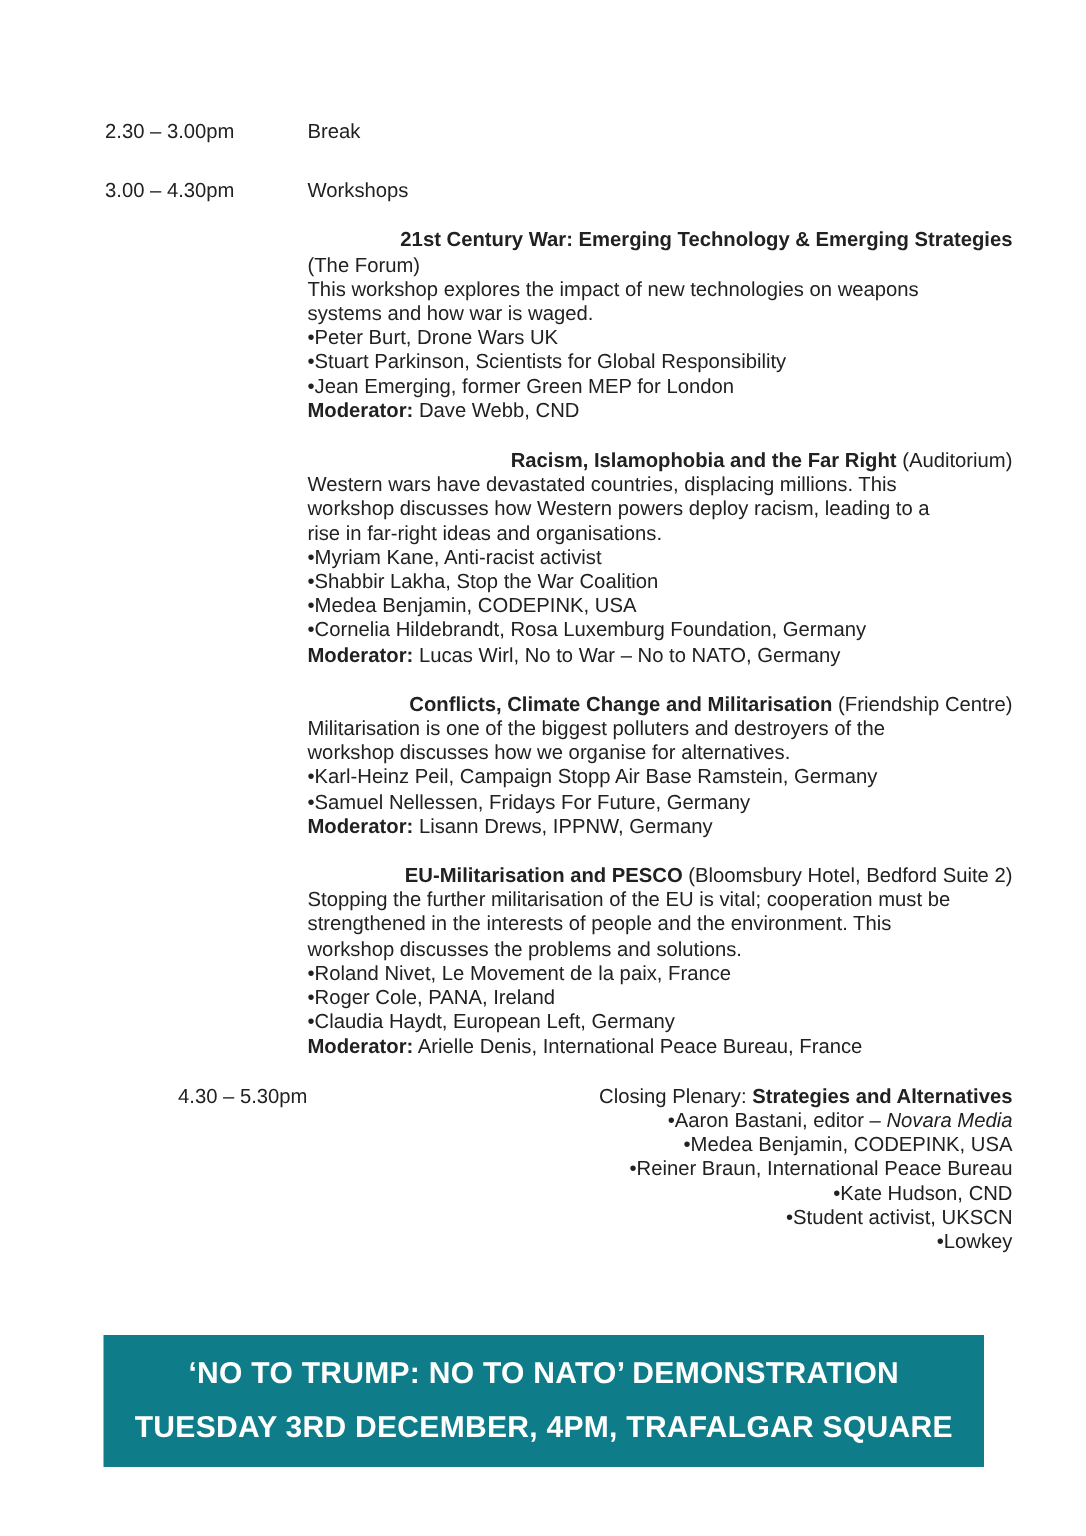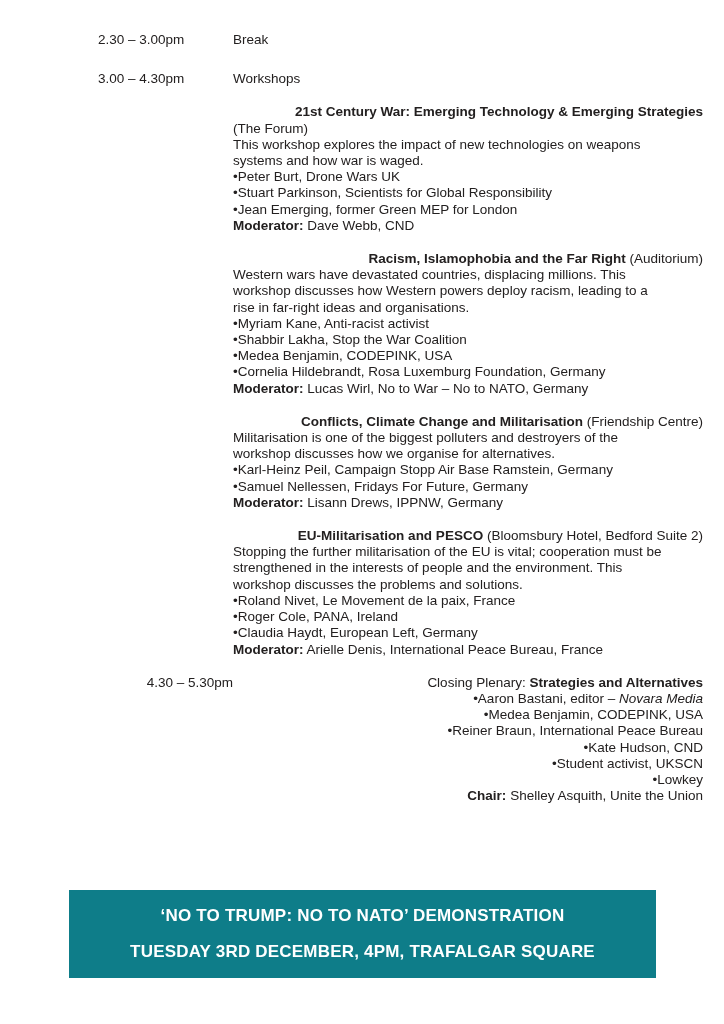--- a/index.html
+++ b/index.html
@@ -2,36 +2,36 @@
 <html><head>
 <meta charset="utf-8">
 <style>
   html,body{margin:0;padding:0;}
   body{
     width:724px;height:1024px;position:relative;background:#ffffff;
     font-family:"Liberation Sans",sans-serif;
     font-size:13.5px;line-height:16.2px;color:#232020;overflow:hidden;
   }
   .page{position:absolute;inset:0;}
-  .rows{padding:32px 0 0 70px;margin-left:28px;}
+  .rows{padding:80px 0 0 70px;}
   .row{display:grid;grid-template-columns:135px 470px;align-items:start;}
   .row-break{margin-bottom:23px;}
   .row-closing{margin-top:17px;text-align:right;}
   .time{white-space:nowrap;}
   .line{white-space:nowrap;}
   .b{font-weight:bold;}
   .i{font-style:italic;}
   .ws{margin-top:17px;}
   .ws-title{font-weight:bold;white-space:nowrap;text-align:right;}
   .ws-venue-inline{font-weight:normal;}
   .banner{
     position:absolute;left:69px;top:890px;width:587px;height:88px;
     background:#0e7d89;color:#ffffff;display:flex;flex-direction:column;
     align-items:center;justify-content:center;text-align:center;
-    font-weight:bold;font-size:17px;line-height:36px;letter-spacing:.2px;
+    font-weight:bold;font-size:20px;line-height:36px;letter-spacing:.2px;
     white-space:nowrap;
   }
 </style>
 </head>
 <body>
 
 <div class="page">
   <div class="rows">
 
     <div class="row row-break">
@@ -93,21 +93,20 @@
     <div class="row row-closing">
       <div class="time">4.30 – 5.30pm</div>
       <div>
         <div class="line"><span>Closing Plenary: </span><span class="b">Strategies and Alternatives</span></div>
         <div class="line"><span>•Aaron Bastani, editor – </span><span class="i">Novara Media</span></div>
         <div class="line">•Medea Benjamin, CODEPINK, USA</div>
         <div class="line">•Reiner Braun, International Peace Bureau</div>
         <div class="line">•Kate Hudson, CND</div>
         <div class="line">•Student activist, UKSCN</div>
         <div class="line">•Lowkey</div>
-        <div class="line"><span class="b">Chair:</span><span> Shelley Asquith, Unite the Union</span></div>
       </div>
     </div>
 
   </div>
 
   <div class="banner" style="background-color: rgb(14, 125, 137); color: rgb(255, 255, 255);">
     <div>‘NO TO TRUMP: NO TO NATO’ DEMONSTRATION</div>
     <div>TUESDAY 3RD DECEMBER, 4PM, TRAFALGAR SQUARE</div>
   </div>
 </div>

